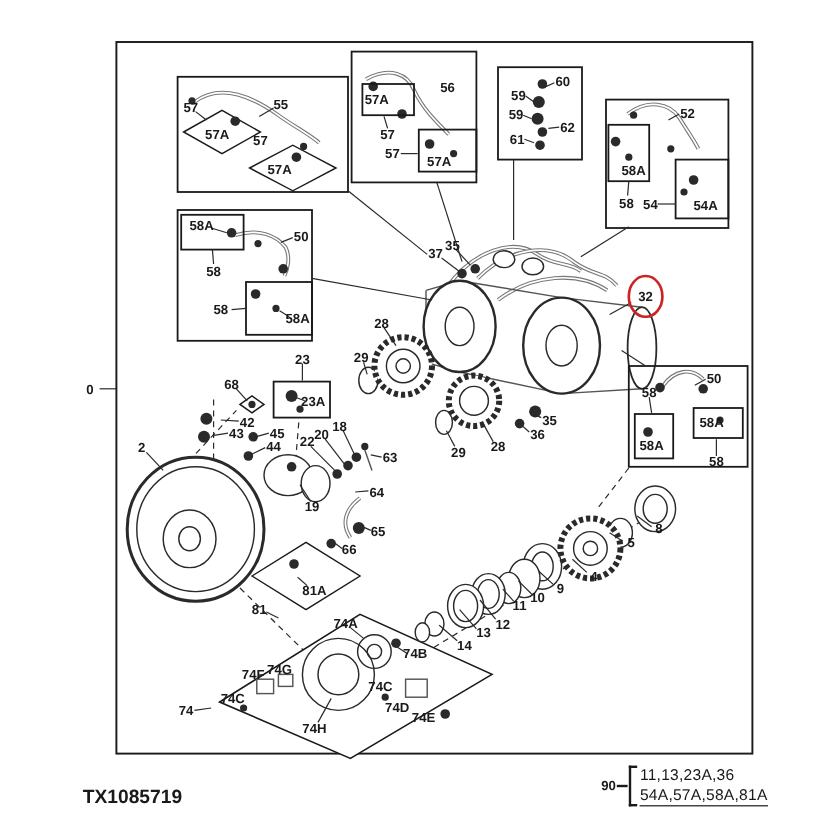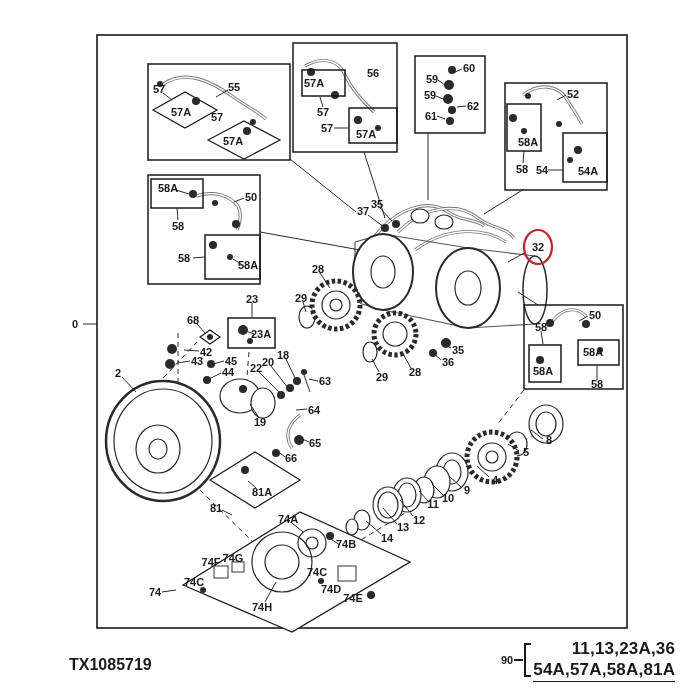--- a/index.html
+++ b/index.html
@@ -5,21 +5,21 @@
   html,body{margin:0;padding:0;background:#ffffff;}
   .stage{position:relative;width:700px;height:700px;background:#fff;overflow:hidden;
          font-family:"Liberation Sans",sans-serif;}
   #fig{position:absolute;left:0;top:0;}
   .tx-code{position:absolute;left:69px;top:656px;font-size:16px;font-weight:bold;color:#1a1a1a;}
   .legend{position:absolute;left:477px;top:638px;display:flex;align-items:center;color:#1a1a1a;}
   .legend-ref{font-size:11px;font-weight:bold;margin-left:24px;}
   .legend-dash{width:9px;height:0;border-top:2px solid #1a1a1a;margin:0 1px;}
   .legend-bracket{width:5px;height:30px;border:2px solid #1a1a1a;border-right:none;margin-right:2px;}
   .legend-rows{display:flex;flex-direction:column;line-height:1.25;}
-  .legend-rows .row{font-size:17px;font-weight:bold;letter-spacing:0.2px;text-align:right;}
+  .legend-rows .row{font-size:13px;font-weight:normal;letter-spacing:0.2px;}
   .legend-rows .row.u{border-bottom:1.5px solid #1a1a1a;}
 </style>
 </head>
 <body>
 
 <div class="stage">
   <svg id="fig" width="700" height="700" viewBox="0 0 700 700">
       <rect x="97" y="35" width="530" height="593" fill="none" stroke="#1a1a1a" stroke-width="1.6"></rect>
       <line x1="178" y1="333" x2="178" y2="397" stroke="#2a2a2a" stroke-width="1" stroke-dasharray="5,4"></line>
       <line x1="151" y1="391" x2="197" y2="342" stroke="#2a2a2a" stroke-width="1" stroke-dasharray="5,4"></line>

